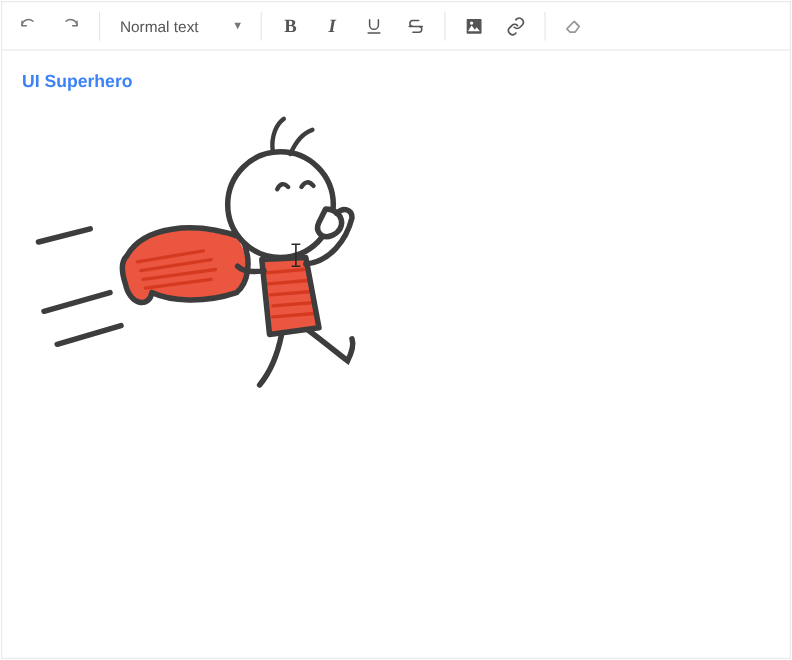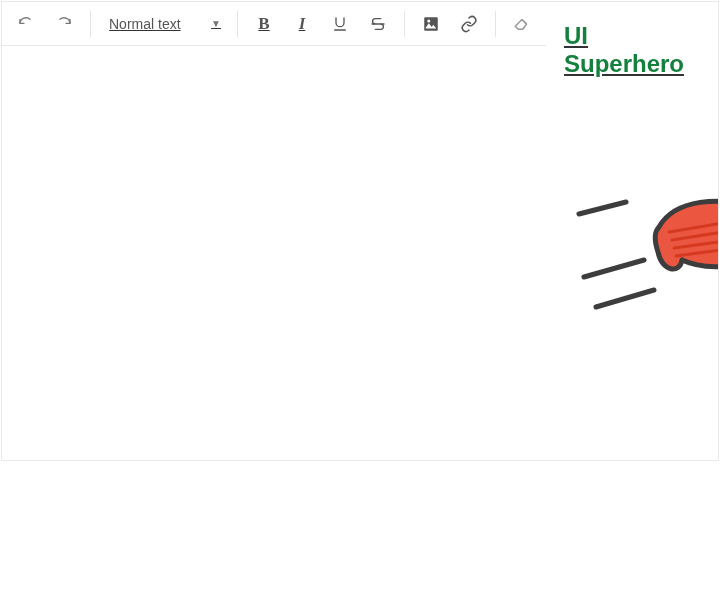--- a/index.html
+++ b/index.html
@@ -8,25 +8,24 @@
     font-family: "Segoe UI", Arial, sans-serif;
     background: #fff;
     color: #333;
     width: 720px;
     height: 600px;
     overflow: hidden;
   }
   .editor-frame {
     border: 1px solid #e8e8e8;
     width: 718px;
-    height: 460px;
+    height: 598px;
     margin: 1px;
     display: flex;
-    flex-direction: row;
-    text-decoration: underline;
+    flex-direction: column;
   }
   .toolbar {
     display: flex;
     align-items: center;
     height: 44px;
     border-bottom: 1px solid #e8e8e8;
     padding: 0 6px;
     gap: 2px;
   }
   .tb-btn {
@@ -62,22 +61,22 @@
   }
   .bold-glyph { font-weight: 800; font-size: 17px; font-family: Georgia, 'Times New Roman', serif; }
   .italic-glyph { font-style: italic; font-weight: 700; font-size: 17px; font-family: Georgia, 'Times New Roman', serif; }
   .content {
     flex: 1;
     padding: 16px 18px;
     overflow: auto;
   }
   .doc-title {
     font-weight: 700;
-    font-size: 24px;
-    color: #15803d;
+    font-size: 16px;
+    color: #3b82f6;
     margin: 4px 0 14px 0;
   }
   .illustration {
     width: 380px;
     height: 280px;
   }
   svg { display: block; }
 </style>
 </head>
 <body>

